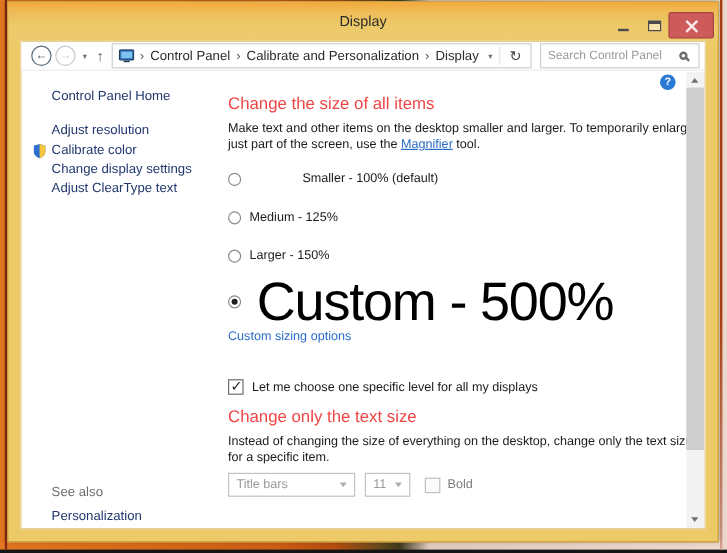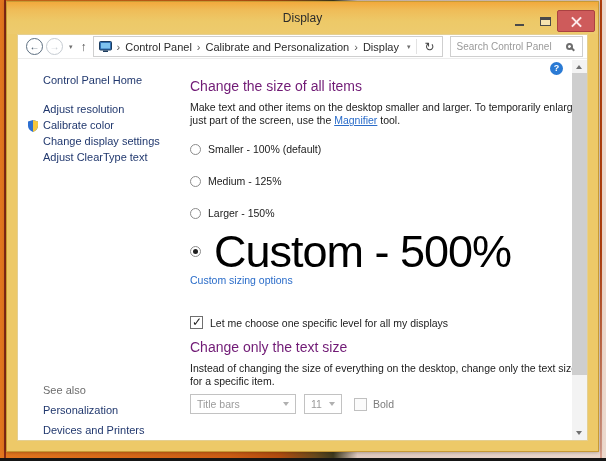--- a/index.html
+++ b/index.html
@@ -61,27 +61,27 @@
 
   .sidebar { width:162px; padding:14px 0 0 25px; position:relative; flex:0 0 auto; font-size:11px; }
   .cp-home { color:#21386e; margin-bottom:16px; }
   .task { color:#21386e; line-height:15px; margin-bottom:1px; position:relative; }
   .task .shield { position:absolute; left:-15px; top:2px; }
   .sidebar-bottom { position:absolute; left:25px; bottom:0; }
   .seealso { color:#6d6d6d; line-height:20px; }
   .seealso-link { color:#21386e; line-height:20px; }
 
   .main { flex:1; padding:18px 18px 0 10px; font-size:10.5px; color:#1b1b1b; overflow:hidden; }
-  .section-h { font-size:14px; font-weight:normal; color:#701a75; margin-bottom:7px; }
+  .section-h { font-size:14px; font-weight:normal; color:#ef4444; margin-bottom:7px; }
   .desc { width:402px; line-height:13px; }
   .link { color:#2a6cc9; }
   .u { text-decoration:underline; }
 
   .radio-row { display:flex; align-items:center; margin-top:20px; }
-  .radio-row.first { margin-top:16px; }
+  .radio-row.first { margin-top:16px;gap:44px; }
   .radio { width:11px; height:11px; border:1px solid #8c8c8c; border-radius:50%; background:#fff; flex:0 0 auto; margin-right:7px; }
   .radio.checked::after { content:""; display:block; width:5px; height:5px; border-radius:50%; background:#1f1f1f; margin:2px; }
   .custom-row { display:flex; align-items:center; margin-top:10px; }
   .custom-label { font-size:45px; line-height:45px; letter-spacing:-1px; color:#000; margin-left:6px; white-space:nowrap; }
 
   .link-row { }
   .check-row { display:flex; align-items:center; margin-top:30px; }
   .checkbox { width:13px; height:13px; border:1px solid #6f6f6f; background:#fff; margin-right:7px; position:relative; flex:0 0 auto; }
   .checkbox .mark { position:absolute; left:1px; top:-2px; font-size:12px; color:#1f1f1f; }
   .section2 { margin-top:10px; }
@@ -174,21 +174,20 @@
             </svg>
           </span>
           <span>Calibrate color</span>
         </div>
         <div class="task">Change display settings</div>
         <div class="task">Adjust ClearType text</div>
 
         <div class="sidebar-bottom">
           <div class="seealso">See also</div>
           <div class="seealso-link">Personalization</div>
-          <div class="seealso-link">Devices and Printers</div>
         </div>
       </div>
 
       <div class="main">
         <div class="section-h">Change the size of all items</div>
         <div class="desc"><span>Make text and other items on the desktop smaller and larger. To temporarily enlarge just part of the screen, use the </span><span class="link u">Magnifier</span><span> tool.</span></div>
 
         <div class="radio-row first">
           <span class="radio"></span>
           <span>Smaller - 100% (default)</span>

